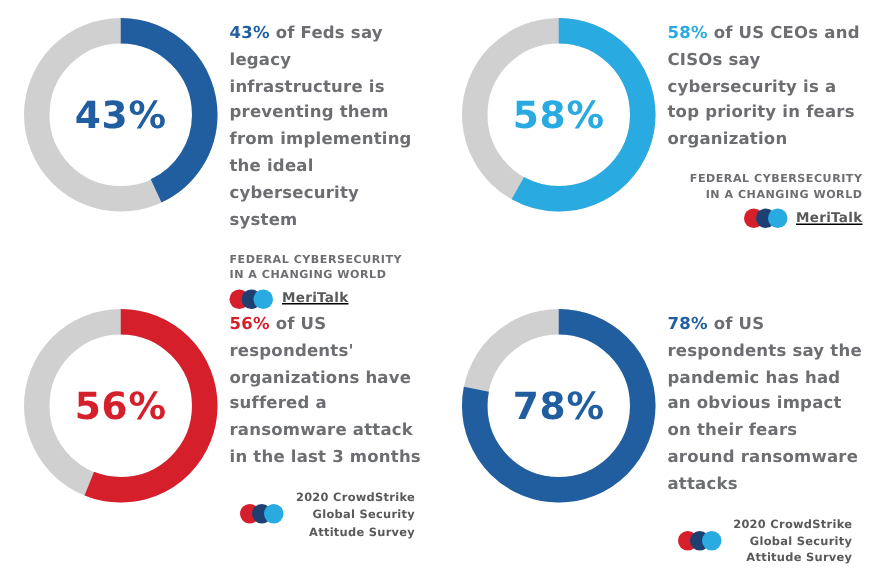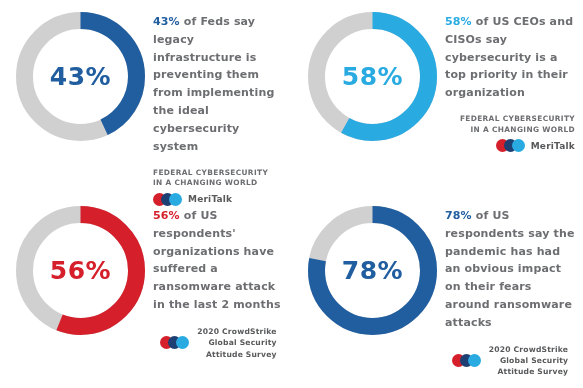--- a/index.html
+++ b/index.html
@@ -77,20 +77,21 @@
     font-weight: bold;
     line-height: 1.42;
     color: #6d6e71;
     letter-spacing: 0.35px;
     margin: 12px 0 4px 0;
   }
   .logo-row {
     display: flex;
     align-items: center;
     gap: 5px;
+    text-decoration: underline;
   }
   .attribution.align-right .attr-title {
     text-align: right;
   }
   .attribution.align-right .logo-row {
     justify-content: flex-end;
   }
   .meritalk-mark {
     position: relative;
     width: 30px;
@@ -163,21 +164,21 @@
 
   <div class="panel panel-tr">
     <div class="donut-wrap">
       <svg width="145" height="145" viewBox="0 0 145 145">
         <circle cx="72.5" cy="72.5" r="56" fill="none" stroke="#d0d0d0" stroke-width="17"></circle>
         <circle cx="72.5" cy="72.5" r="56" fill="none" stroke="#29abe2" stroke-width="17" stroke-linecap="butt" stroke-dasharray="204.1 147.7" stroke-dashoffset="0" transform="rotate(-90 72.5 72.5)"></circle>
       </svg>
       <div class="donut-center" style="color:#29abe2">58%</div>
     </div>
     <div class="panel-text">
-      <p class="stat-line"><span class="lead" style="color:#29abe2">58%</span><span> of US CEOs and CISOs say cybersecurity is a top priority in their organization</span></p>
+      <p class="stat-line"><span class="lead" style="color:#29abe2">58%</span><span> of US CEOs and CISOs say cybersecurity is a top priority in fears organization</span></p>
       <div class="attribution align-right">
         <p class="attr-title">FEDERAL CYBERSECURITY</p>
         <p class="attr-title" style="margin-top:-4px">IN A CHANGING WORLD</p>
         <div class="logo-row">
           <span class="meritalk-mark">
               <i class="c1"></i>
               <i class="c2"></i>
               <i class="c3"></i>
             </span>
           <span class="logo-word">MeriTalk</span>
@@ -188,21 +189,21 @@
 
   <div class="panel panel-bl">
     <div class="donut-wrap">
       <svg width="145" height="145" viewBox="0 0 145 145">
         <circle cx="72.5" cy="72.5" r="56" fill="none" stroke="#d0d0d0" stroke-width="17"></circle>
         <circle cx="72.5" cy="72.5" r="56" fill="none" stroke="#d5202c" stroke-width="17" stroke-linecap="butt" stroke-dasharray="197.1 154.7" stroke-dashoffset="0" transform="rotate(-90 72.5 72.5)"></circle>
       </svg>
       <div class="donut-center" style="color:#d5202c">56%</div>
     </div>
     <div class="panel-text">
-      <p class="stat-line"><span class="lead" style="color:#d5202c">56%</span><span> of US respondents' organizations have suffered a ransomware attack in the last 2 months</span></p>
+      <p class="stat-line"><span class="lead" style="color:#d5202c">56%</span><span> of US respondents' organizations have suffered a ransomware attack in the last 3 months</span></p>
       <div class="attribution align-right" style="margin-top:12px">
         <div class="cs-row">
           <span class="meritalk-mark">
               <i class="c1"></i>
               <i class="c2"></i>
               <i class="c3"></i>
             </span>
           <span class="cs-text">
             <div>2020 CrowdStrike</div>
             <div>Global Security</div>

